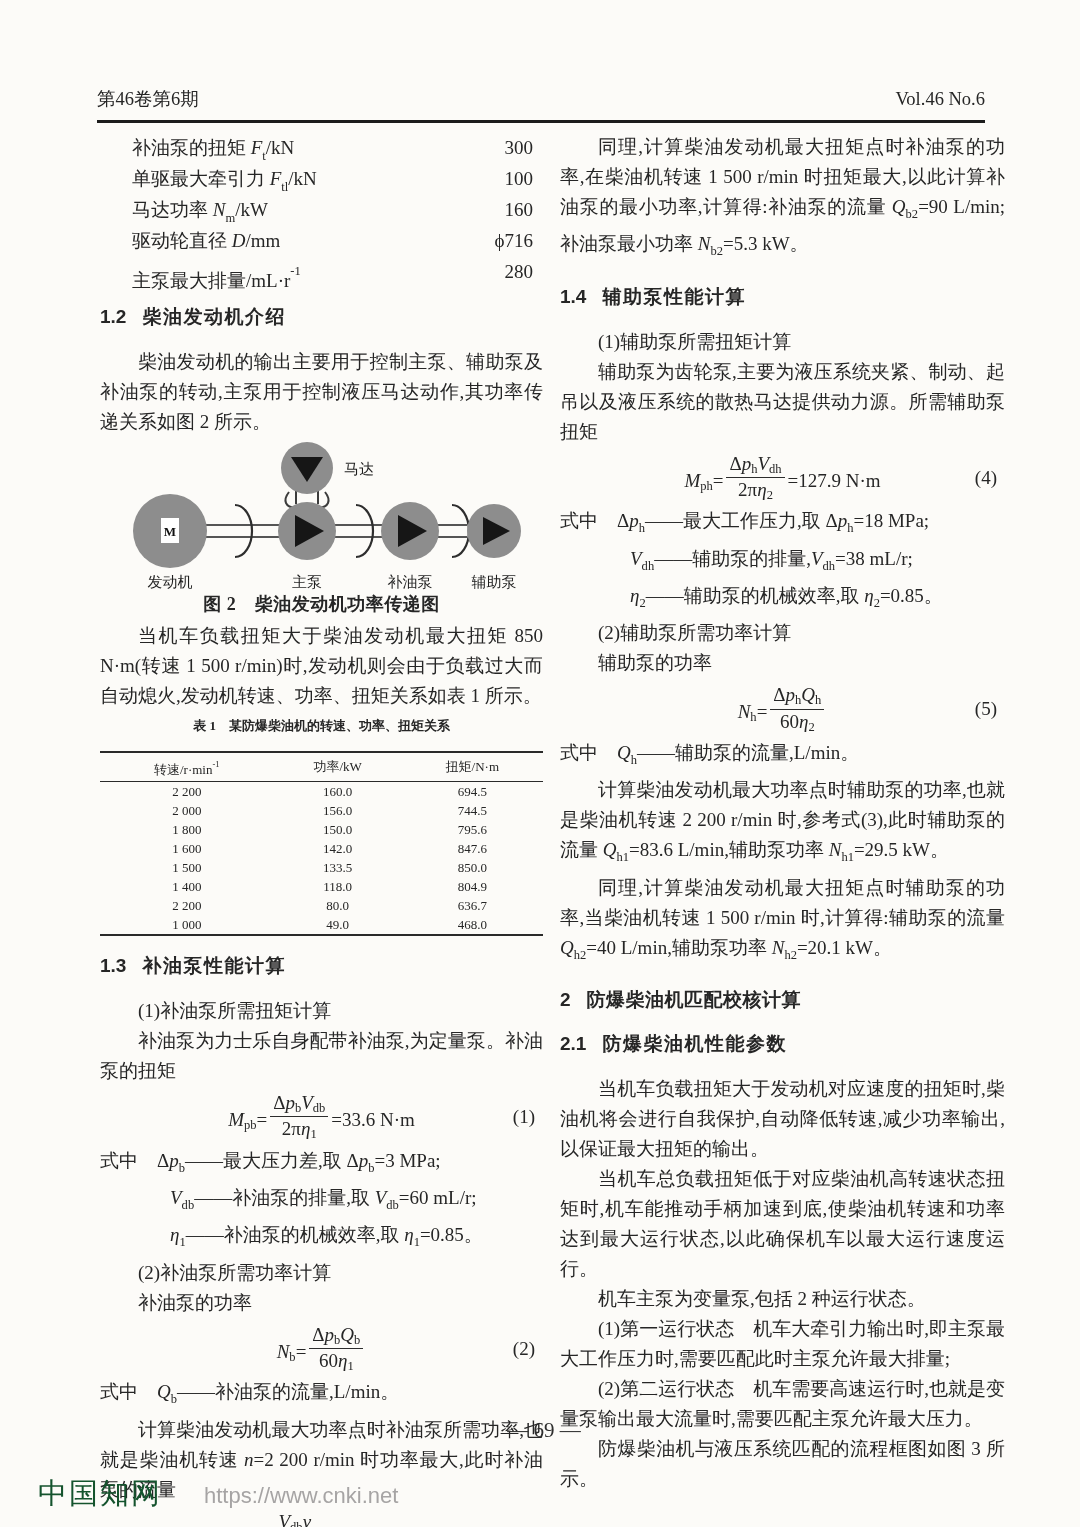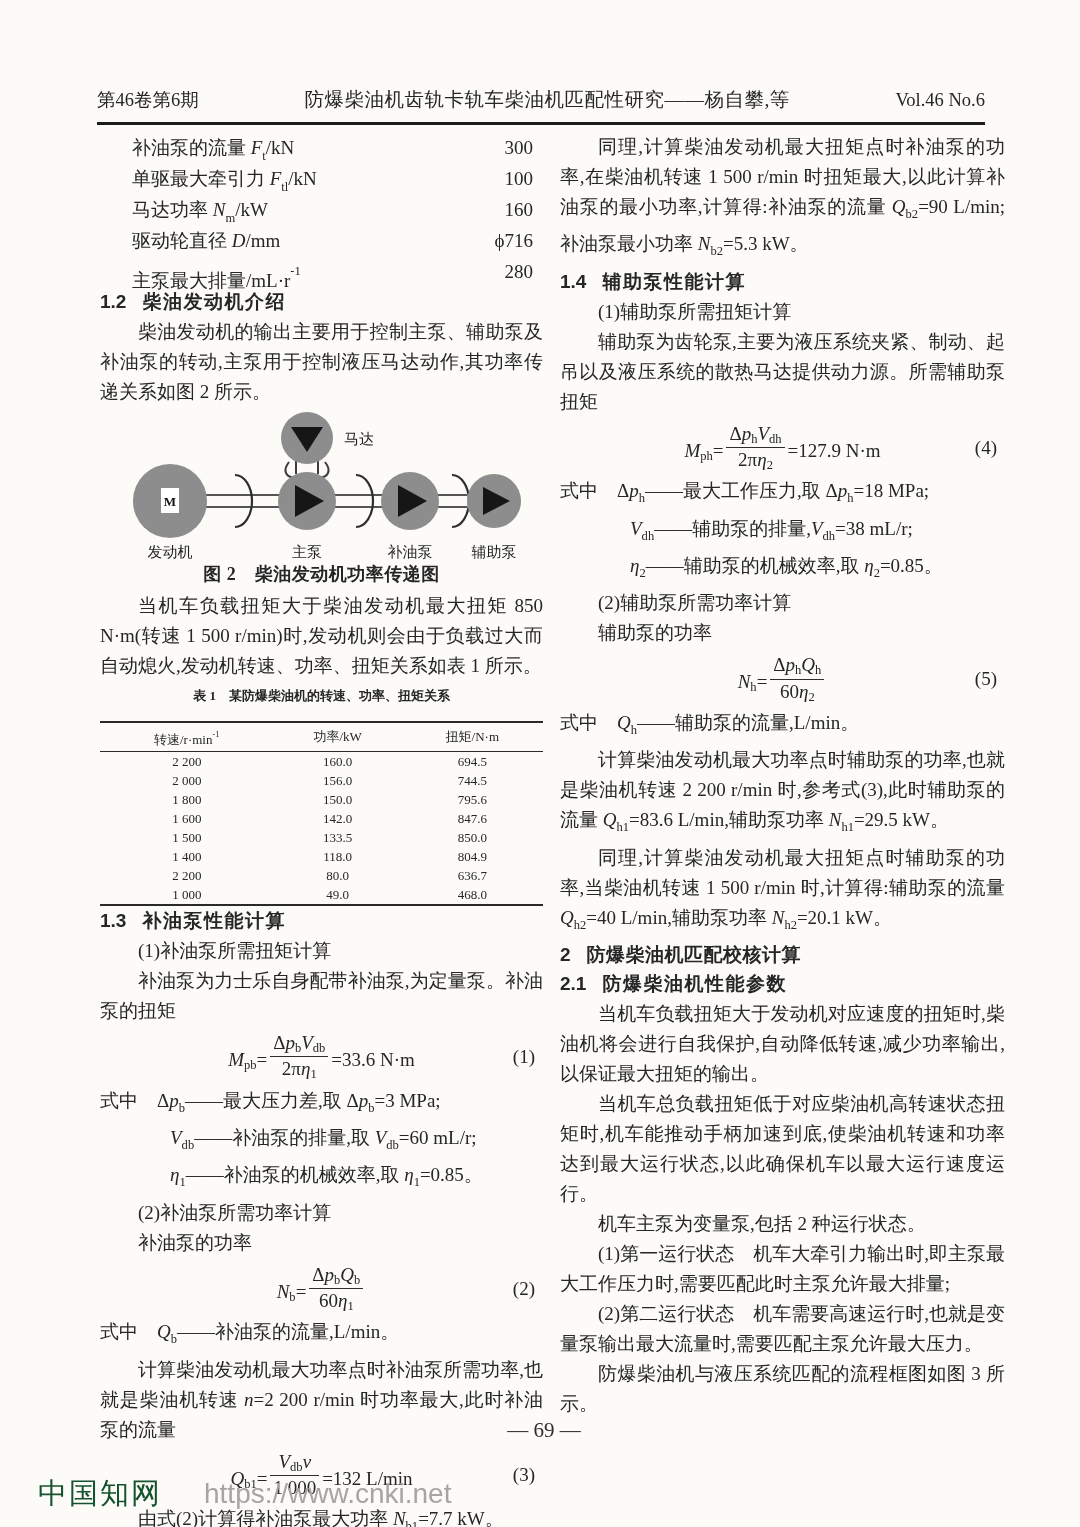--- a/index.html
+++ b/index.html
@@ -20,21 +20,21 @@
   .def{text-indent:0;padding-left:70px;}
   .def0{text-indent:0;padding-left:0;}
   
   .i{font-style:italic;}
   .sb{font-size:66%;vertical-align:-18%;}
   .sp{font-size:66%;vertical-align:40%;}
   
   .specrow{display:flex;justify-content:space-between;height:31px;line-height:31px;
            padding-left:32px;padding-right:10px;}
   
-  .sect{font-weight:bold;margin:1px 0;line-height:28px;}
+  .sect{font-weight:bold;margin:16px 0;line-height:28px;}
   .sect .sno{font-family:"Liberation Sans","DejaVu Sans",sans-serif;margin-right:16px;}
   .sect .stitle{letter-spacing:1.5px;}
   .sect.lvl1 .stitle{letter-spacing:.5px;font-family:"Liberation Sans","DejaVu Sans",sans-serif;}
   
   .fig{margin:4px 0 0;text-align:center;}
   .fig svg{display:block;margin:0 auto;}
   .figlabel{font-size:15px;fill:#1e1e1e;}
   .figm{font-size:13px;fill:#111;font-weight:bold;}
   .figcap{text-align:center;font-weight:bold;font-size:18px;line-height:26px;margin:0 0 4px;
           text-indent:0;letter-spacing:.5px;}
@@ -51,37 +51,36 @@
   .fbody{display:inline-block;vertical-align:middle;font-size:19px;}
   .frac{display:inline-block;vertical-align:-42%;text-align:center;margin:0 3px;}
   .num,.den{display:block;line-height:1.3;padding:0 3px;}
   .den{border-top:1.5px solid #2c2c2c;}
   .eqno{position:absolute;right:8px;top:50%;transform:translateY(-50%);font-size:19px;}
   
   .pageno{position:absolute;left:0;top:1418px;width:100%;text-align:center;font-size:21px;
           color:#2e2e2e;}
   .footer{position:absolute;left:38px;top:1474px;display:flex;gap:42px;align-items:baseline;}
   .footer .brand{font-size:29px;color:#14532d;letter-spacing:2px;}
-  .footer .url{font-size:28px;color:#a6a4a4;font-family:"Liberation Sans","DejaVu Sans",sans-serif;}
+  .footer .url{font-size:22px;color:#a6a4a4;font-family:"Liberation Sans","DejaVu Sans",sans-serif;}
 </style>
 </head>
 <body>
 
 <div class="page">
 
   <div class="pagehead">
     <span>第46卷第6期</span>
-    <span class="mid">防爆柴油机齿轨卡轨车柴油机匹配性研究——杨自攀,等</span>
     <span>Vol.46 No.6</span>
   </div>
 
   <div class="col col-left">
 
     <div class="specrow">
-      <span><span>补油泵的流量 </span><span class="i">F</span><span class="sb">t</span><span>/kN</span></span>
+      <span><span>补油泵的扭矩 </span><span class="i">F</span><span class="sb">t</span><span>/kN</span></span>
       <span>300</span>
     </div>
     <div class="specrow">
       <span><span>单驱最大牵引力 </span><span class="i">F</span><span class="sb">tl</span><span>/kN</span></span>
       <span>100</span>
     </div>
     <div class="specrow">
       <span><span>马达功率 </span><span class="i">N</span><span class="sb">m</span><span>/kW</span></span>
       <span>160</span>
     </div>

